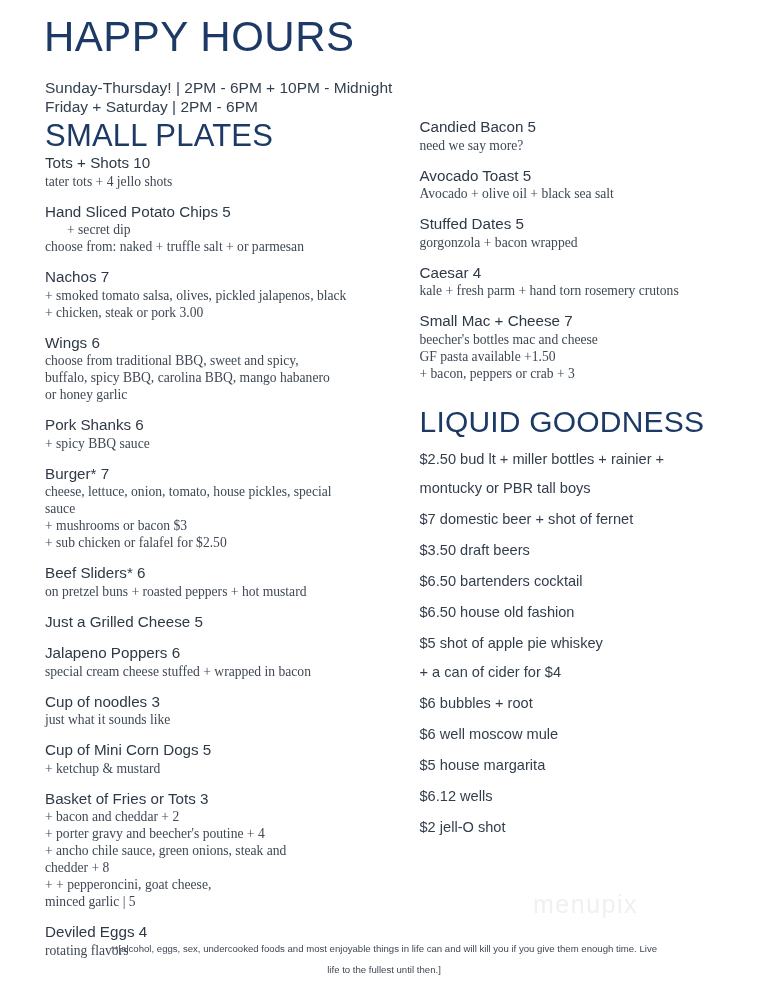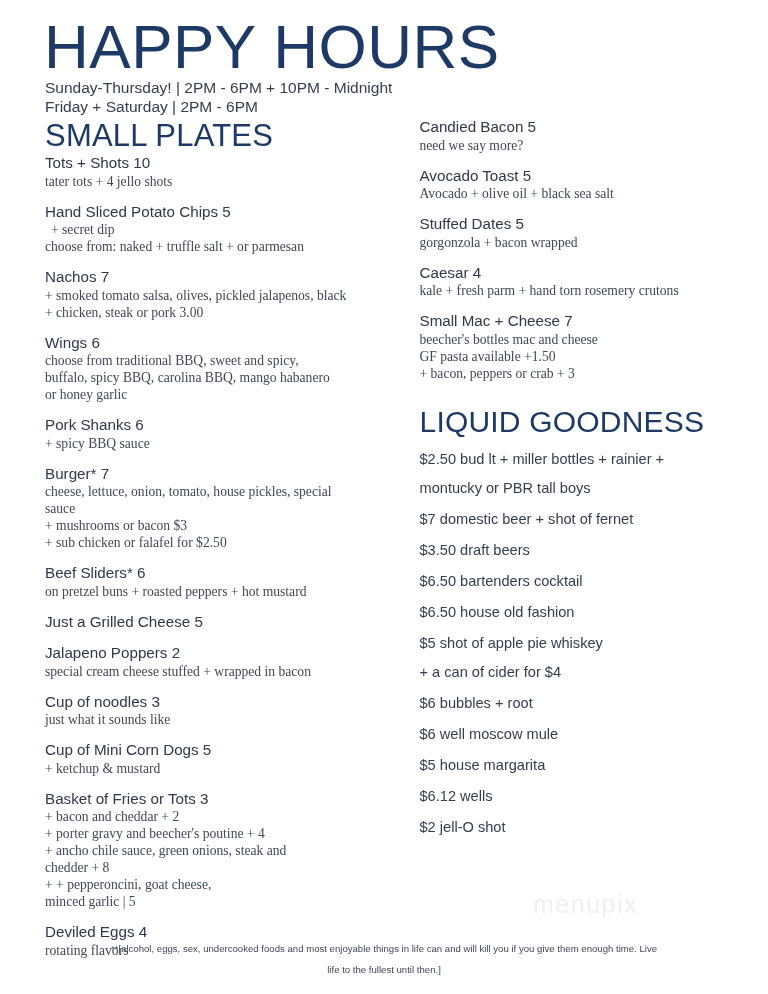--- a/index.html
+++ b/index.html
@@ -27,21 +27,21 @@
   
   .masthead {
     position: relative;
     height: 118px;
   }
 
   .title {
     position: absolute;
     top: 16px;
     left: 6px;
-    font-size: 62px;
+    font-size: 42px;
     line-height: 1;
     font-weight: 400;
     letter-spacing: 0.5px;
     color: #1d3a66;
     white-space: nowrap;
   }
 
   .hours-lines {
     position: absolute;
     top: 78px;
@@ -87,21 +87,21 @@
     color: #2e3947;
   }
 
   .item-desc {
     font-size: 13.6px;
     line-height: 17px;
     color: #3f4854;
     font-family: Liberation Serif, serif;
   }
 
-  .item-desc.indent { padding-left: 6px; }
+  .item-desc.indent { padding-left: 6px; margin-left: 16px; }
 
   
   .drink {
     font-size: 14.6px;
     line-height: 18px;
     color: #333e4c;
     margin-bottom: 11px;
   }
 
   
@@ -179,21 +179,21 @@
             <div class="item-desc">+ sub chicken or falafel for $2.50</div>
           </div>
           <div class="item">
             <div class="item-name">Beef Sliders*  6</div>
             <div class="item-desc">on pretzel buns + roasted peppers + hot mustard</div>
           </div>
           <div class="item">
             <div class="item-name">Just a Grilled Cheese 5</div>
           </div>
           <div class="item">
-            <div class="item-name">Jalapeno Poppers 2</div>
+            <div class="item-name">Jalapeno Poppers 6</div>
             <div class="item-desc">special cream cheese stuffed + wrapped in bacon</div>
           </div>
           <div class="item">
             <div class="item-name">Cup of noodles 3</div>
             <div class="item-desc">just what it sounds like</div>
           </div>
           <div class="item">
             <div class="item-name">Cup of Mini Corn Dogs 5</div>
             <div class="item-desc">+ ketchup &amp; mustard</div>
           </div>

